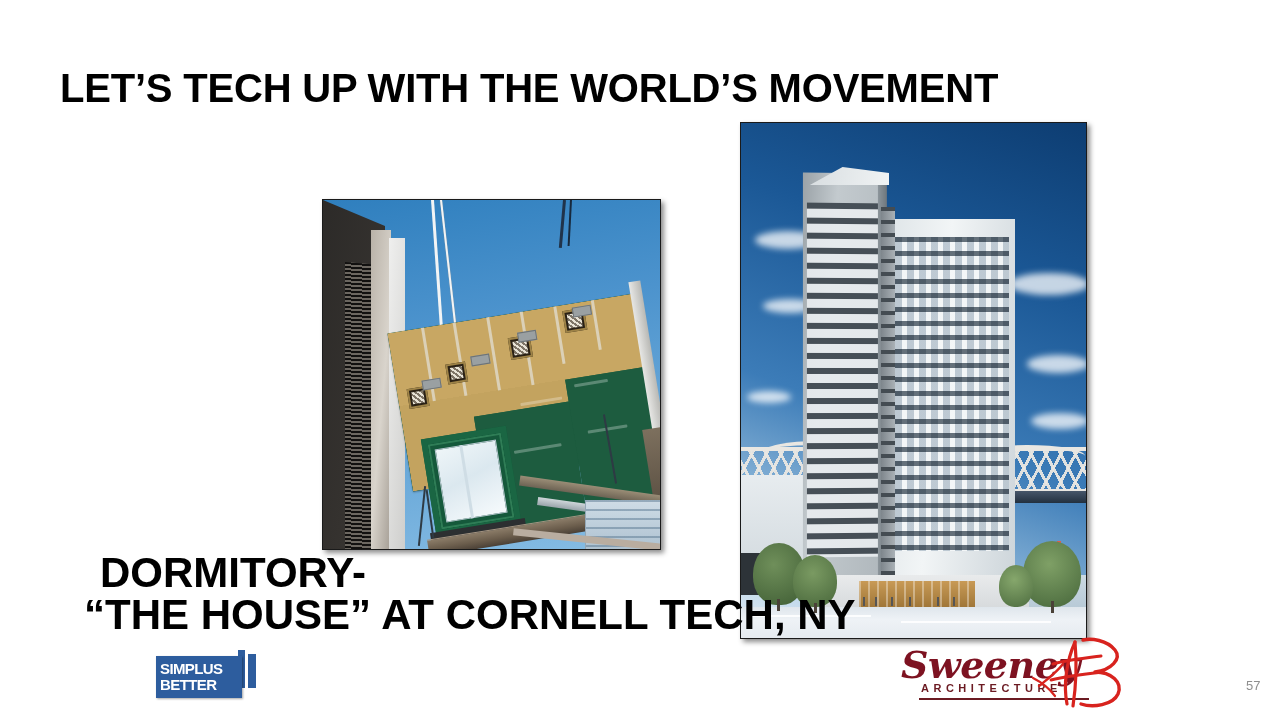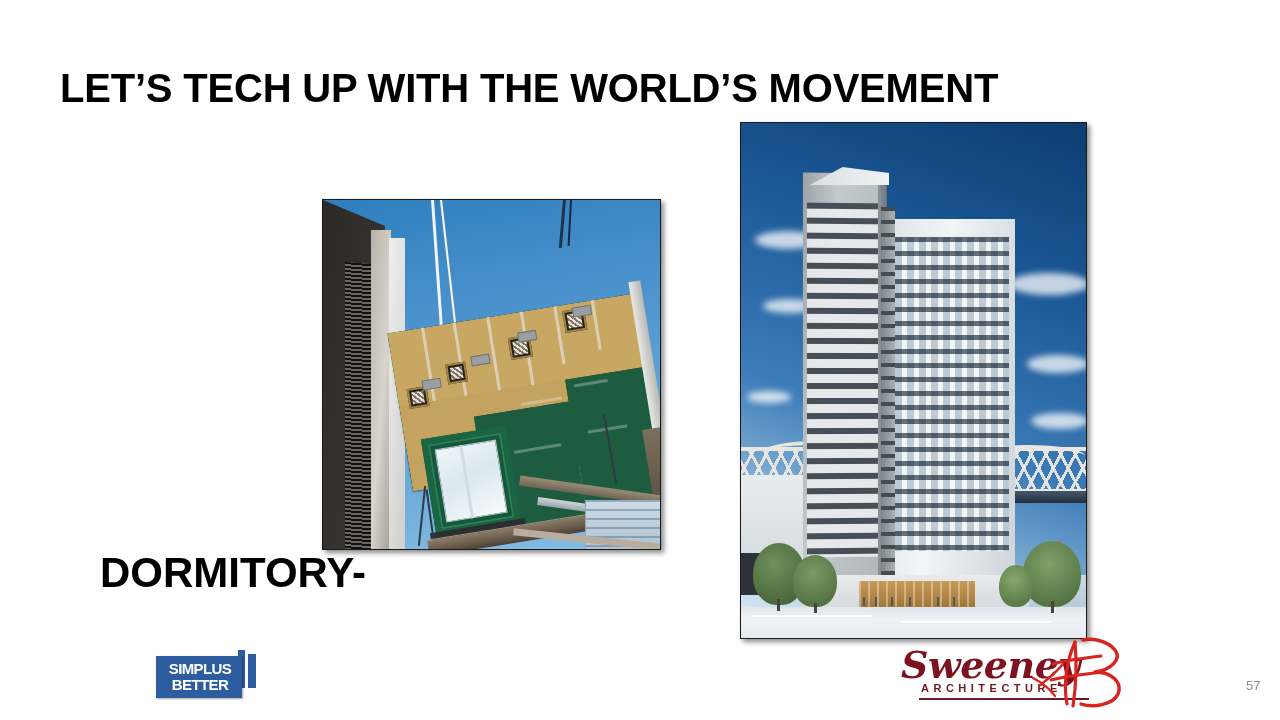--- a/index.html
+++ b/index.html
@@ -294,21 +294,21 @@
   .sx-bars i{position:absolute;bottom:0;background:#2d5d9e;}
   .sx-box{
     position:absolute;left:0;top:6px;width:86px;height:42px;
     background:#2d5d9e;box-shadow:1px 1px 2px rgba(0,0,0,.35);
   }
   .sx-text{
     position:absolute;left:4px;top:5px;width:80px;color:#fff;font-weight:bold;
     font-size:15px;line-height:16px;letter-spacing:-0.6px;
     text-align:left;
   }
-  .sx-text span{display:block;white-space:nowrap;text-align:center;}
+  .sx-text span{display:block;white-space:nowrap;}
 
   #logo-sweeney{position:absolute;left:895px;top:638px;width:235px;height:72px;}
   .sw-name{
     position:absolute;left:6px;top:4px;
     font-family:"DejaVu Serif", serif;font-style:italic;font-weight:bold;
     font-size:38px;color:#7d1221;letter-spacing:-0.5px;
   }
   .sw-sub{
     position:absolute;left:26px;top:44px;
     font-size:11px;letter-spacing:4.5px;color:#6b1a22;font-weight:bold;
@@ -469,20 +469,21 @@
     <div class="people" style="left:122px"></div>
     <div class="people" style="left:134px"></div>
     <div class="people" style="left:150px"></div>
     <div class="people" style="left:168px"></div>
     <div class="people" style="left:196px"></div>
     <div class="people" style="left:212px"></div>
   </div>
 
   <div class="caption">
     <span class="line">DORMITORY-</span>
+    <span class="line line2">“THE HOUSE” AT CORNELL TECH, NY</span>
   </div>
 
   <div id="logo-simplus">
     <div class="sx-bars">
       <i style="left:0;width:9px;height:30px"></i>
       <i style="left:12px;width:7px;height:38px"></i>
       <i style="left:22px;width:8px;height:34px"></i>
     </div>
     <div class="sx-box">
       <div class="sx-text">

